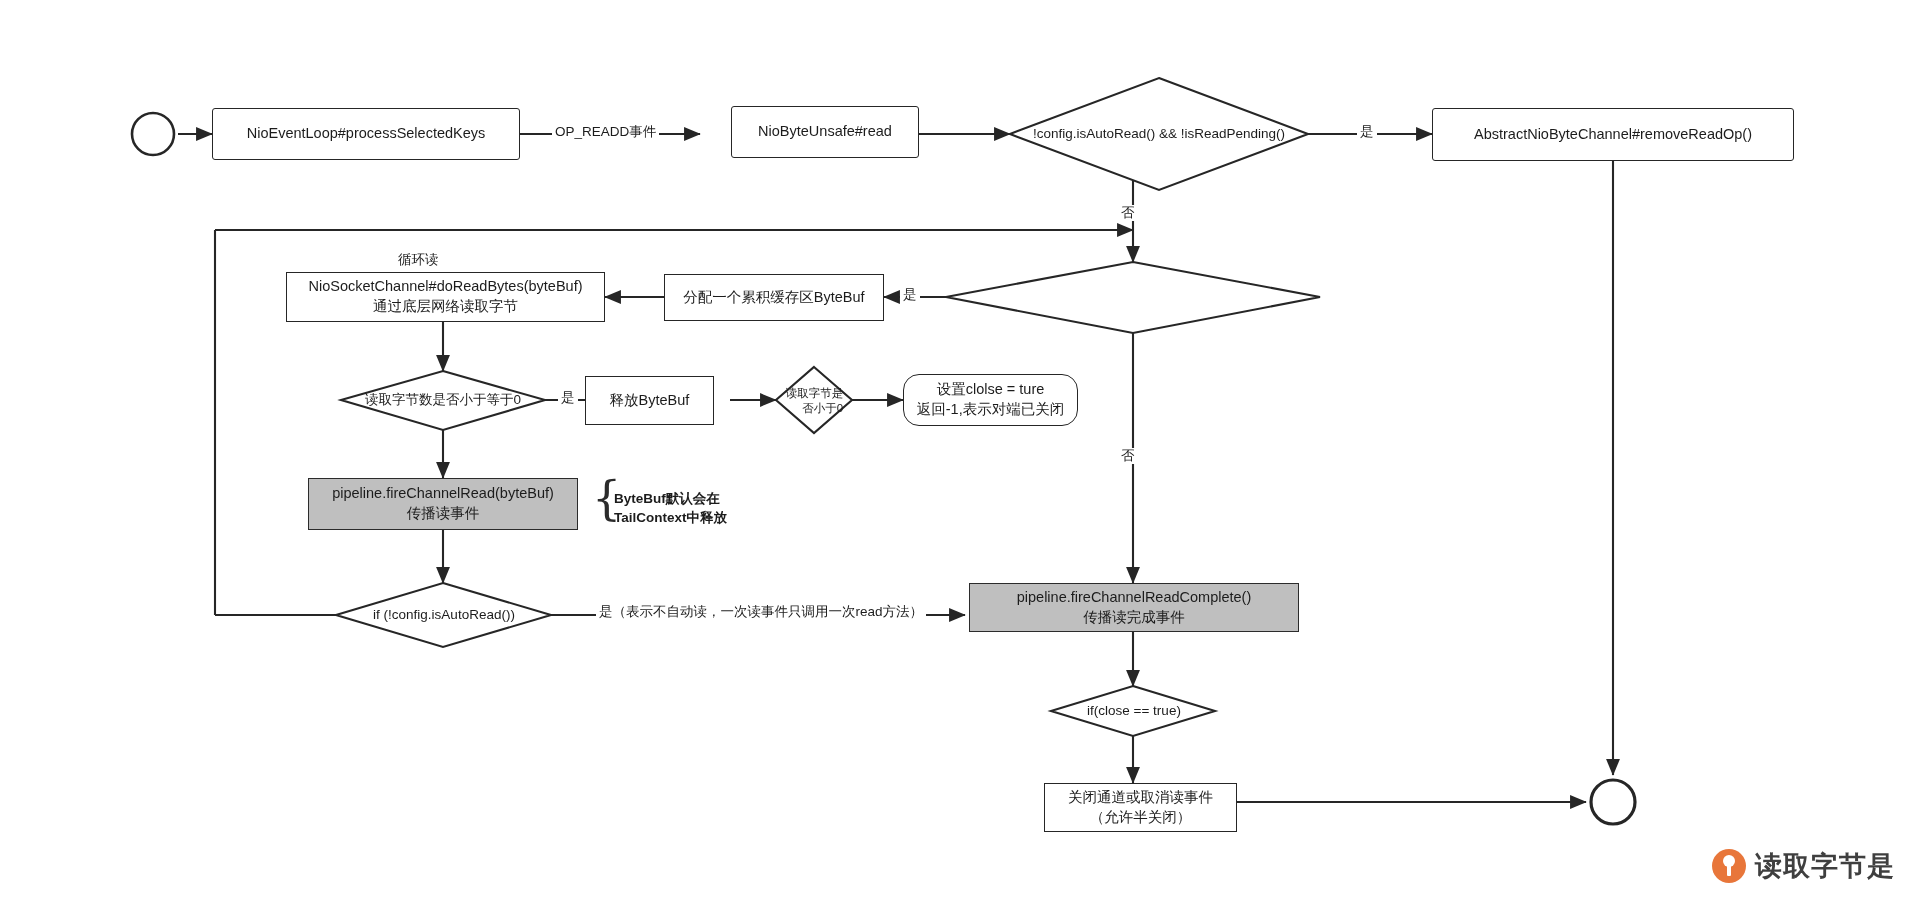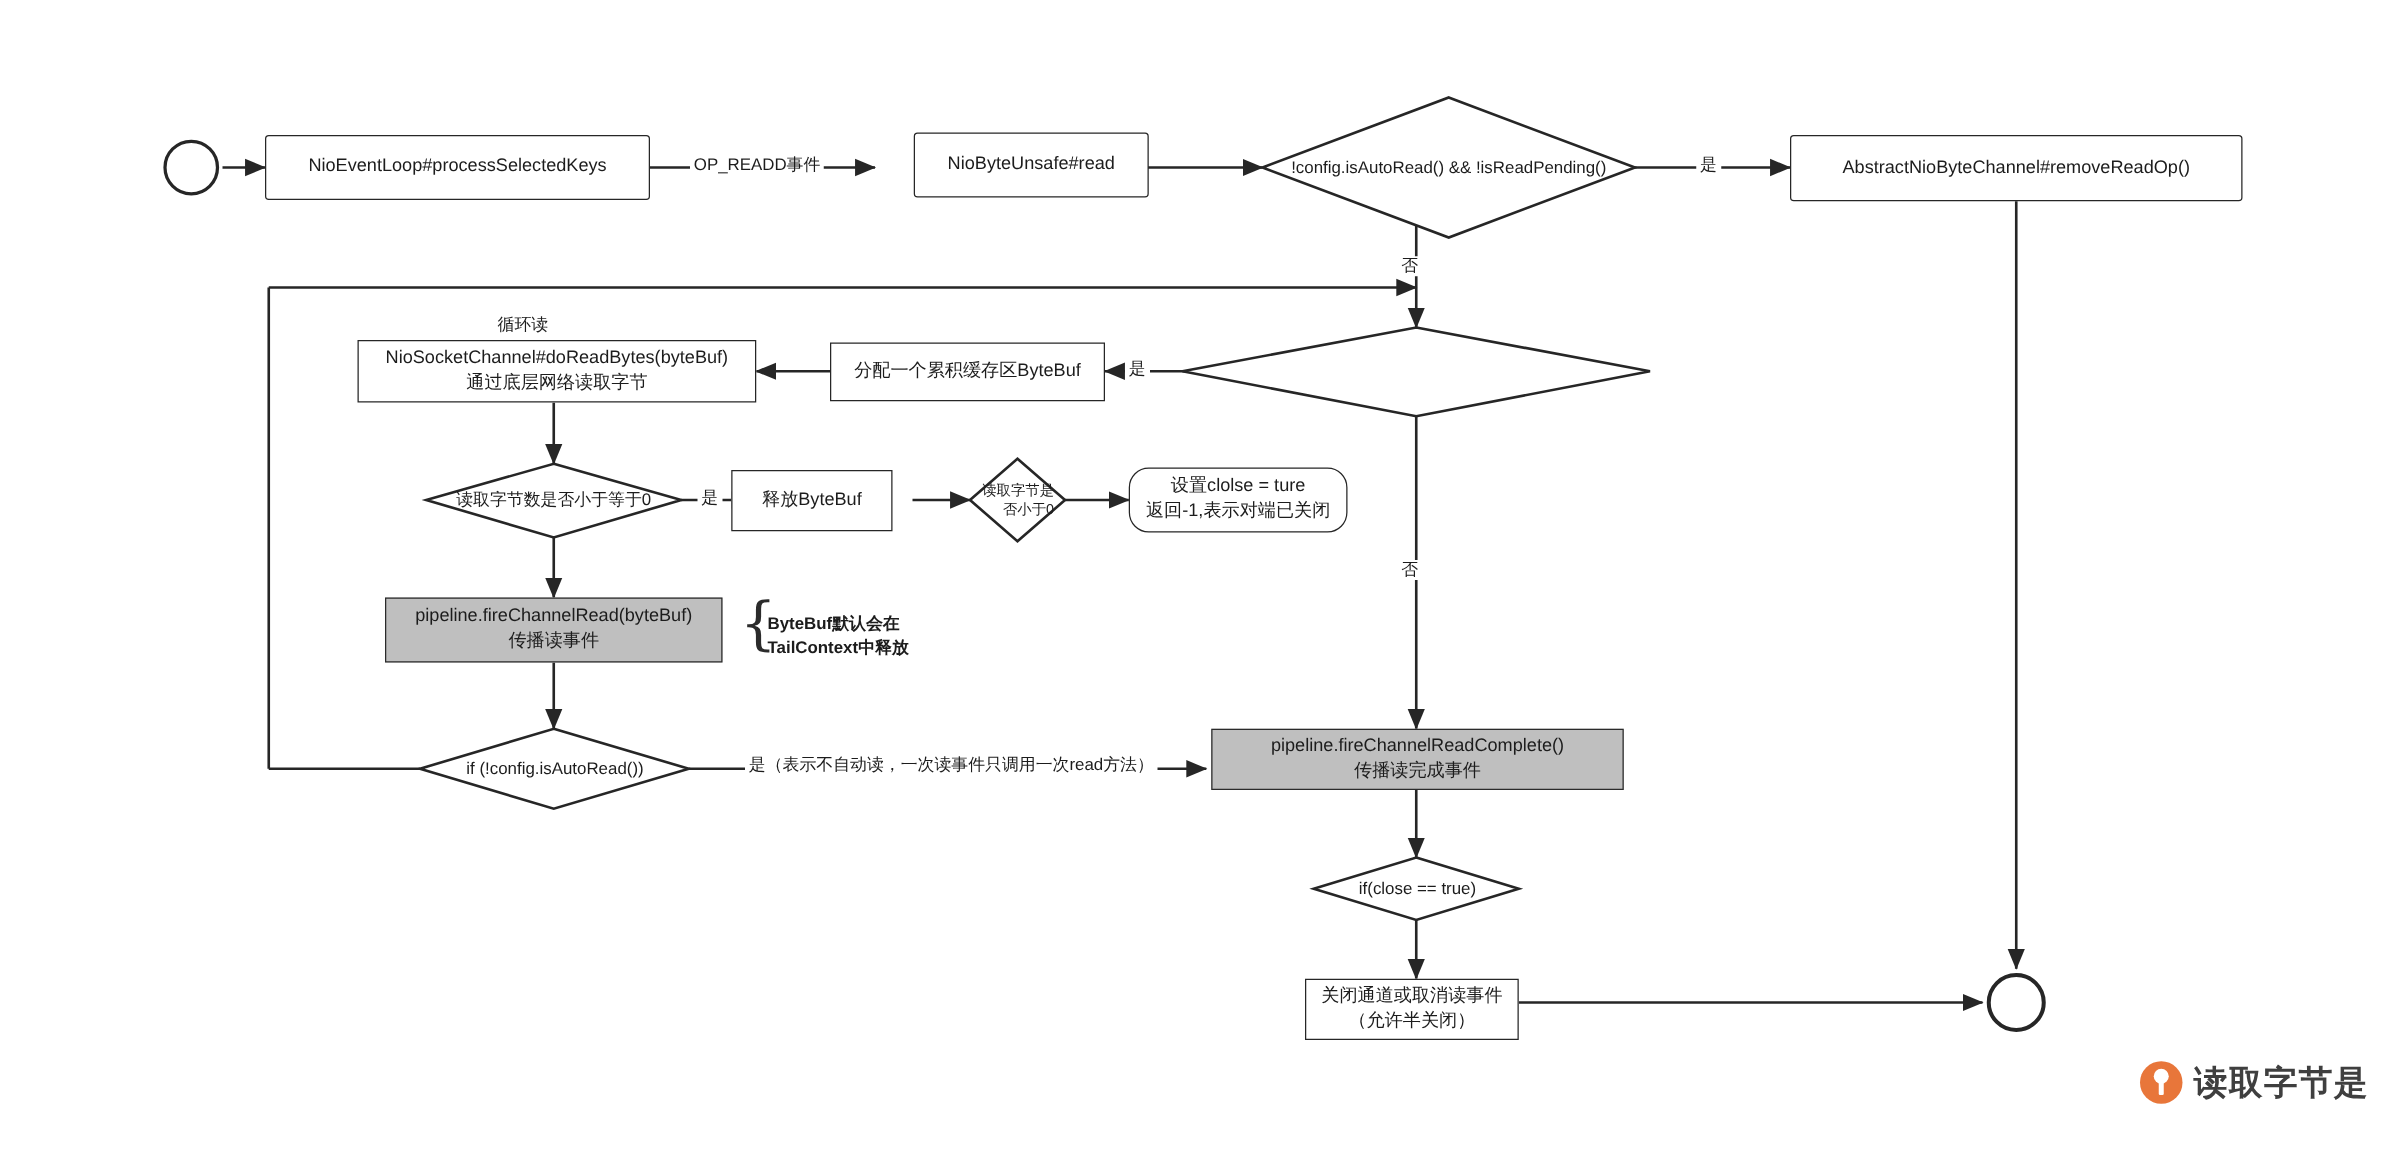--- a/index.html
+++ b/index.html
@@ -213,21 +213,21 @@
   <div class="node box shaded" style="left:308px; top:478px; width:270px; height:52px;">
     <span>pipeline.fireChannelRead(byteBuf)
 传播读事件</span>
   </div>
 
   <div class="node box shaded" style="left:969px; top:583px; width:330px; height:49px;">
     <span>pipeline.fireChannelReadComplete()
 传播读完成事件</span>
   </div>
 
-  <div class="node box" style="left:1044px; top:783px; width:171px; height:49px;">
+  <div class="node box" style="left:1044px; top:783px; width:193px; height:49px;">
     <span>关闭通道或取消读事件
 （允许半关闭）</span>
   </div>
 
   <div class="diamond-label" style="left:1016px; top:118px; width:286px; height:32px;">
     <span>!config.isAutoRead() &amp;&amp; !isReadPending()</span>
   </div>
 
 
   <div class="diamond-label" style="left:349px; top:387px; width:188px; height:26px;">

